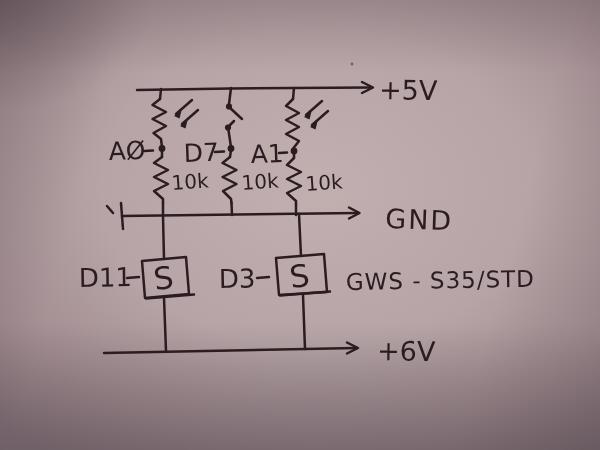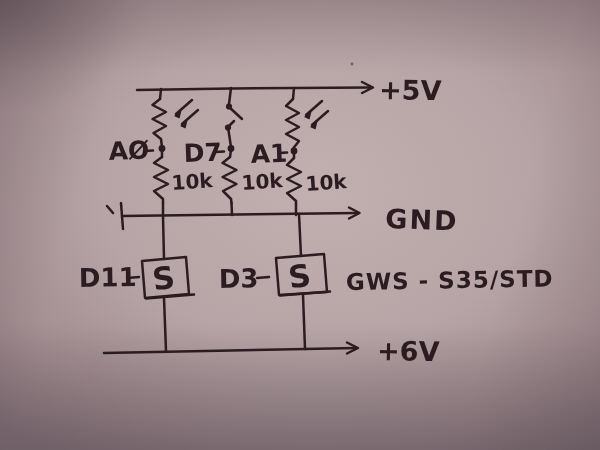--- a/index.html
+++ b/index.html
@@ -3,21 +3,20 @@
 <meta charset="utf-8">
 <style>
   html,body{margin:0;padding:0;background:#555;}
   .photo{
     width:600px;height:450px;position:relative;overflow:hidden;
     background:
       radial-gradient(220px 160px at 0% 0%, rgba(58,48,54,.32), rgba(58,48,54,0) 70%),
       linear-gradient(to bottom, rgba(86,72,78,.26) 0%, rgba(86,72,78,0) 16%, rgba(86,72,78,0) 72%, rgba(70,60,68,.42) 100%),
       linear-gradient(105deg, rgba(92,78,84,.28) 0%, rgba(92,78,84,0) 18%, rgba(92,78,84,0) 80%, rgba(92,78,84,.22) 100%),
       radial-gradient(ellipse 450px 330px at 53% 42%, #c2b0b1 0%, #b6a4a6 48%, #a28d91 78%, #8e7a80 100%);
-    font-weight: bold;
   }
   svg{position:absolute;inset:0;}
   text{font-family:"DejaVu Sans", sans-serif;}
 </style>
 </head>
 <body>
 
 <div class="photo">
   <svg width="600" height="450" viewBox="0 0 600 450">
 

